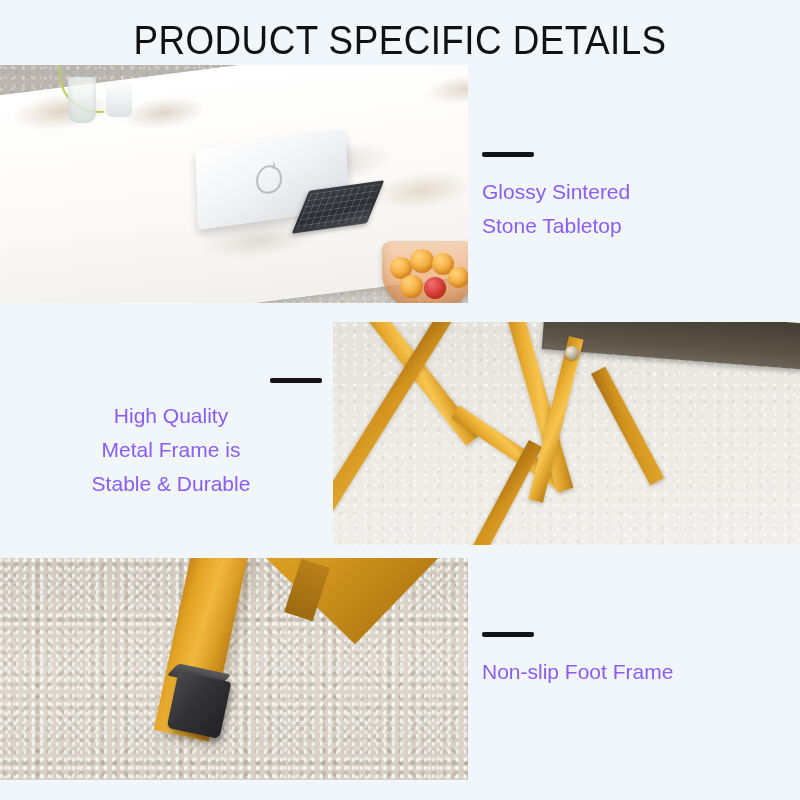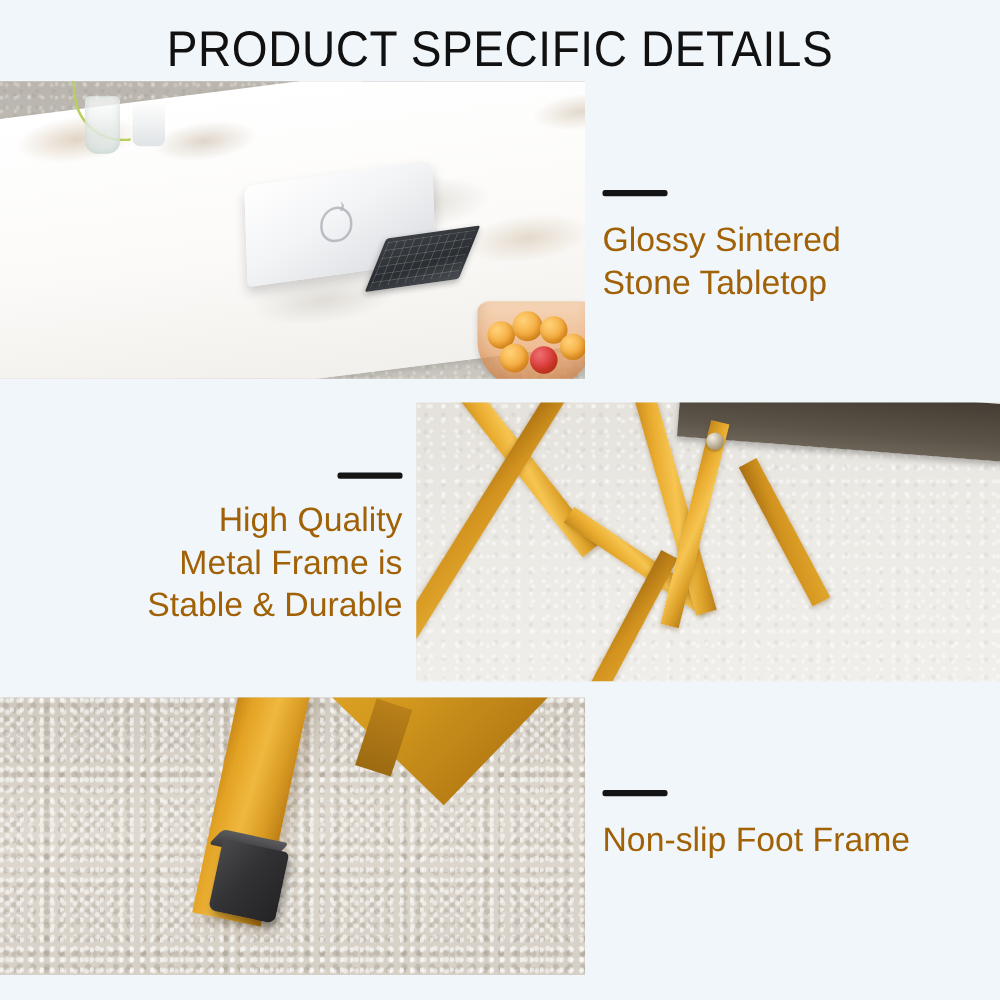--- a/index.html
+++ b/index.html
@@ -50,31 +50,31 @@
   .caption {
     position: absolute;
   }
   .rule {
     height: 5px;
     width: 52px;
     background: #141414;
     border-radius: 2px;
   }
   .caption-text {
-    font-size: 27px;
+    font-size: 21px;
     line-height: 34px;
-    color: #a16207;
+    color: #8b5cf6;
     font-weight: 400;
     white-space: pre-line;
   }
   .caption.left-align .rule { margin-left: 0; }
   .caption.left-align .caption-text { text-align: left; }
   .caption.right-align { text-align: right; }
   .caption.right-align .rule { margin-left: auto; }
-  .caption.right-align .caption-text { text-align: right; }
+  .caption.right-align .caption-text { text-align: center; }
 
   
   #panel-top { left: 0; top: 65px; width: 468px; height: 238px; background:#cfcac2; }
   #p1-carpet {
     position: absolute; left: 0; top: 0; width: 100%; height: 100%;
     background:
       radial-gradient(circle at 18% 72%, rgba(255,255,255,.55) 0 2px, transparent 3px),
       radial-gradient(circle at 44% 88%, rgba(255,255,255,.45) 0 2px, transparent 3px),
       linear-gradient(178deg, #b9b5ae 0%, #c6c2ba 40%, #cbc7c0 100%);
   }

